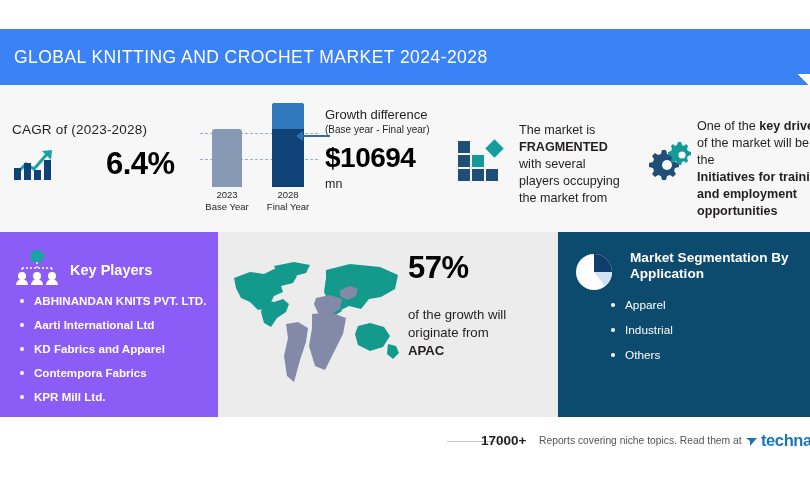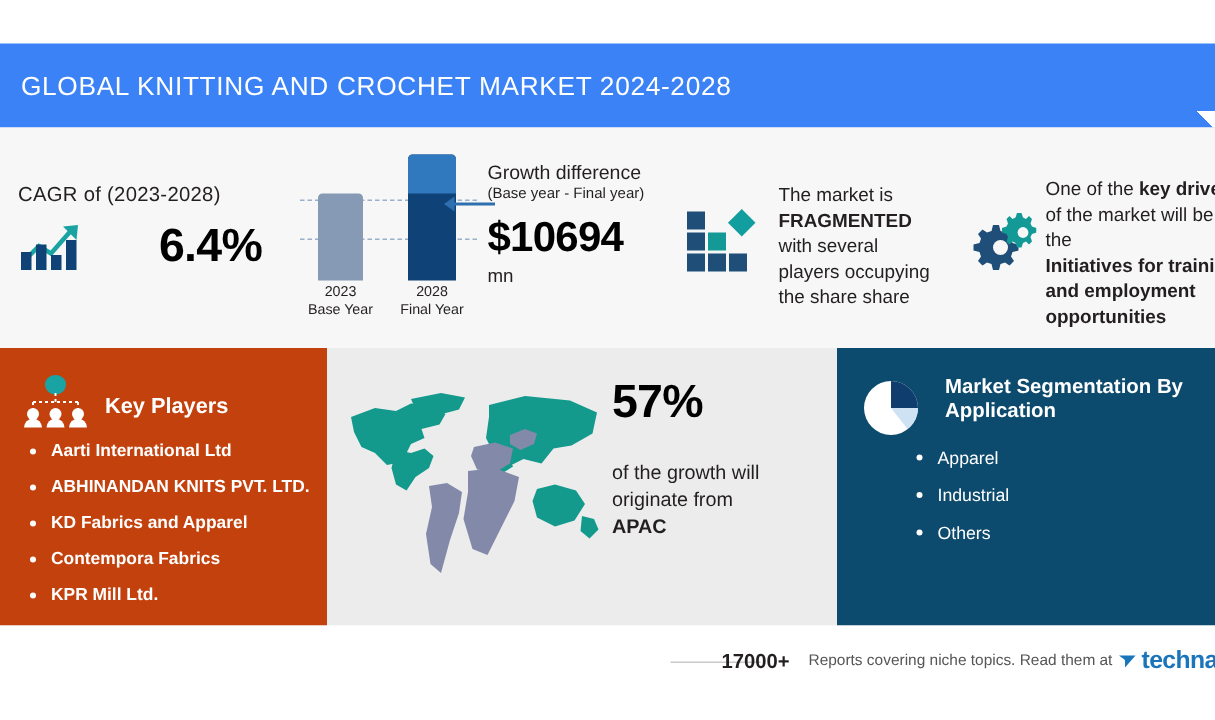--- a/index.html
+++ b/index.html
@@ -64,21 +64,21 @@
   .dia{position:absolute;width:13px;height:13px;transform:rotate(45deg);background:#129e9e;}
   .frag-text{position:absolute;left:519px;top:37px;width:120px;font-size:12.6px;color:#231f20;line-height:17px;}
 
   
   .gear-icon{position:absolute;left:645px;top:55px;width:46px;height:44px;}
   .drivers-text{position:absolute;left:697px;top:33px;width:130px;font-size:12.6px;color:#231f20;line-height:17px;}
   b{font-weight:bold;}
 
   
   .midband{position:absolute;left:0;top:232px;width:810px;height:185px;background:#ececec;}
-  .panel-navy{position:absolute;left:0;top:0;width:218px;height:185px;background:#c2410c;}
+  .panel-navy{position:absolute;left:0;top:0;width:218px;height:185px;background:#8b5cf6;}
   .panel-teal{position:absolute;left:558px;top:0;width:252px;height:185px;background:#0c4a6e;}
 
   .kp-head{position:absolute;left:14px;top:16px;display:flex;align-items:center;}
   .kp-title{color:#ffffff;font-size:14.5px;font-weight:bold;margin-left:10px;}
   .kp-list{position:absolute;left:18px;top:62px;width:196px;list-style:none;margin:0;padding:0;}
   .kp-list li{
     color:#ffffff;font-size:11.6px;font-weight:bold;line-height:14px;
     margin-bottom:10px;padding-left:16px;position:relative;
   }
   .kp-list li:before{
@@ -183,21 +183,21 @@
       <div class="sq" style="left:0;top:28px;background:#1f4e79;"></div>
       <div class="sq" style="left:14px;top:28px;background:#1f4e79;"></div>
       <div class="sq" style="left:28px;top:28px;background:#1f4e79;"></div>
     </div>
 
     <div class="frag-text">
       <span>The market is</span><br>
       <b>FRAGMENTED</b><br>
       <span>with several</span><br>
       <span>players occupying</span><br>
-      <span>the share share</span>
+      <span>the market from</span>
     </div>
 
     <div class="gear-icon">
       <svg width="46" height="44" viewBox="0 0 46 44">
         <g fill="#1f4e79">
           <path d="M17 10 l4 0 1 4 3 1 3-2 3 3 -2 3 1 3 4 1 0 4 -4 1 -1 3 2 3 -3 3 -3-2 -3 1 -1 4 -4 0 -1-4 -3-1 -3 2 -3-3 2-3 -1-3 -4-1 0-4 4-1 1-3 -2-3 3-3 3 2 3-1z"></path>
           <circle cx="22" cy="25" r="5" fill="#f7f7f7"></circle>
         </g>
         <g fill="#139a96">
           <path d="M33 2 l3 0 1 3 2 1 2-2 2 2 -1 3 1 2 3 1 0 3 -3 1 -1 2 1 3 -2 2 -2-2 -2 1 -1 3 -3 0 -1-3 -2-1 -2 2 -2-2 1-3 -1-2 -3-1 0-3 3-1 1-2 -1-3 2-2 2 2 2-1z"></path>
@@ -228,22 +228,22 @@
               <path d="M2 37 a6 6 0 0 1 12 0z" fill="#ffffff"></path>
             <circle cx="23" cy="28" r="4" fill="#ffffff"></circle>
               <path d="M17 37 a6 6 0 0 1 12 0z" fill="#ffffff"></path>
             <circle cx="38" cy="28" r="4" fill="#ffffff"></circle>
               <path d="M32 37 a6 6 0 0 1 12 0z" fill="#ffffff"></path>
           </svg>
         </span>
         <span class="kp-title">Key Players</span>
       </div>
       <ul class="kp-list">
+        <li>ABHINANDAN KNITS PVT. LTD.</li>
         <li>Aarti International Ltd</li>
-        <li>ABHINANDAN KNITS PVT. LTD.</li>
         <li>KD Fabrics and Apparel</li>
         <li>Contempora Fabrics</li>
         <li>KPR Mill Ltd.</li>
       </ul>
     </div>
 
     <div class="map">
       <svg width="175" height="170" viewBox="0 0 175 170">
         <g fill="#139a8c">
           <path d="M6 38 l16-6 14 2 10-5 14 1 9 6 -4 7 -12 3 2 6 -9 4 -6 12 -10 2 -8-8 -9-4 -5-10 -2-10z"></path>

